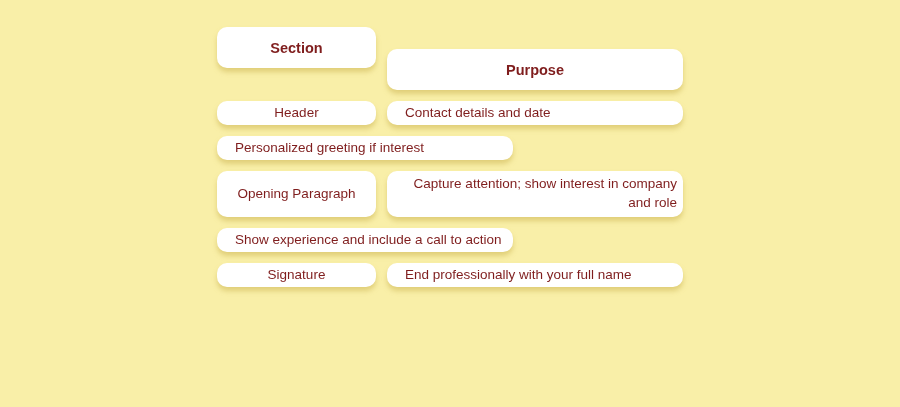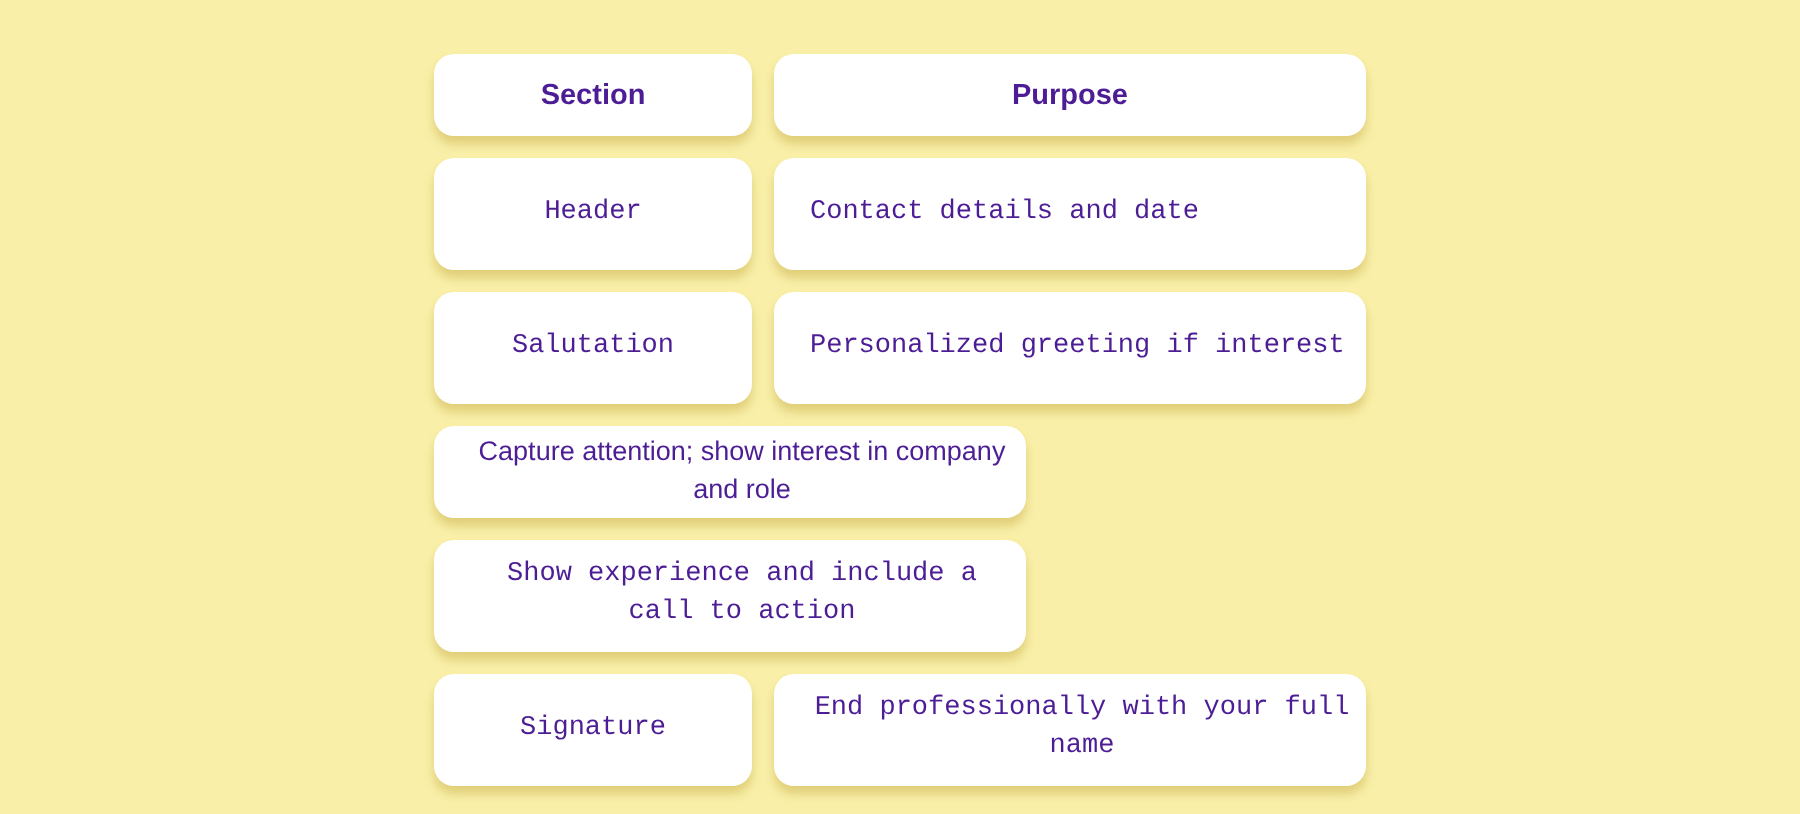--- a/index.html
+++ b/index.html
@@ -28,76 +28,77 @@
   }
   .row:last-child { margin-bottom: 0; }
 
   .cell {
     background: #ffffff;
     border-radius: 10px;
     box-sizing: border-box;
     box-shadow: 0 4px 5px rgba(216, 196, 106, 0.75);
     display: flex;
     align-items: center;
-    color: #4c1d95;
+    color: #7f1d1d;
     font-size: 13.5px;
     line-height: 1.38;
   }
 
   .cell-section {
     width: 159px;
     flex: 0 0 159px;
     justify-content: center;
     text-align: center;
     padding: 6px 10px;
   }
 
   .cell-purpose {
     width: 296px;
     flex: 0 0 296px;
     justify-content: flex-start;
-    text-align: center;
+    text-align: right;
     padding: 6px 6px 6px 18px;
   }
 
-  .row-standard .cell { height: 56px; font-family: Liberation Mono, monospace; }
+  .row-standard .cell { height: 24px; }
   .row-tall .cell { height: 46px; }
 
   .row-head .cell {
     height: 41px;
     font-weight: bold;
     font-size: 14.5px;
   }
   .row-head .cell-purpose {
     justify-content: center;
     text-align: center;
     padding: 6px 10px;
+    margin-top: 22px;
   }
 </style>
 </head>
 <body>
 
 <div id="table-wrap">
 
   <div class="row row-head">
     <div class="cell cell-section">Section</div>
     <div class="cell cell-purpose">Purpose</div>
   </div>
 
   <div class="row row-standard">
     <div class="cell cell-section">Header</div>
     <div class="cell cell-purpose">Contact details and date</div>
   </div>
 
   <div class="row row-standard">
-    <div class="cell cell-section">Salutation</div>
     <div class="cell cell-purpose">Personalized greeting if interest</div>
   </div>
 
   <div class="row row-tall">
+    <div class="cell cell-section">Opening Paragraph</div>
     <div class="cell cell-purpose">Capture attention; show interest in company and role</div>
   </div>
 
 
   <div class="row row-standard">
     <div class="cell cell-purpose">Show experience and include a call to action</div>
   </div>
 
   <div class="row row-standard">
     <div class="cell cell-section">Signature</div>

